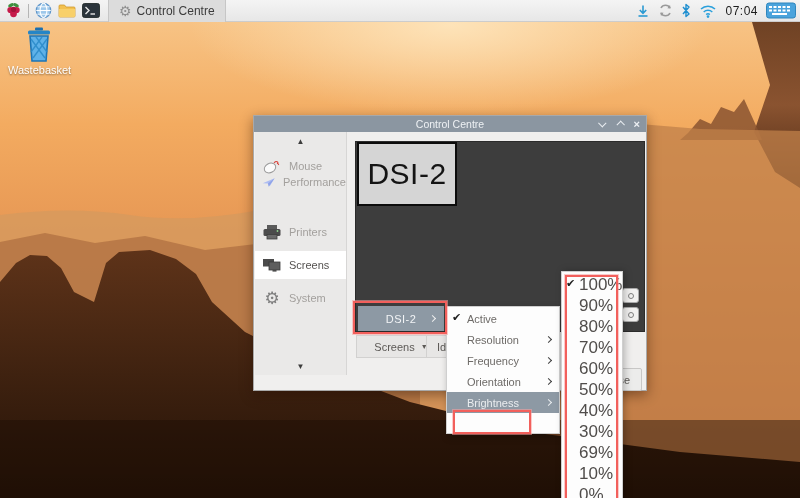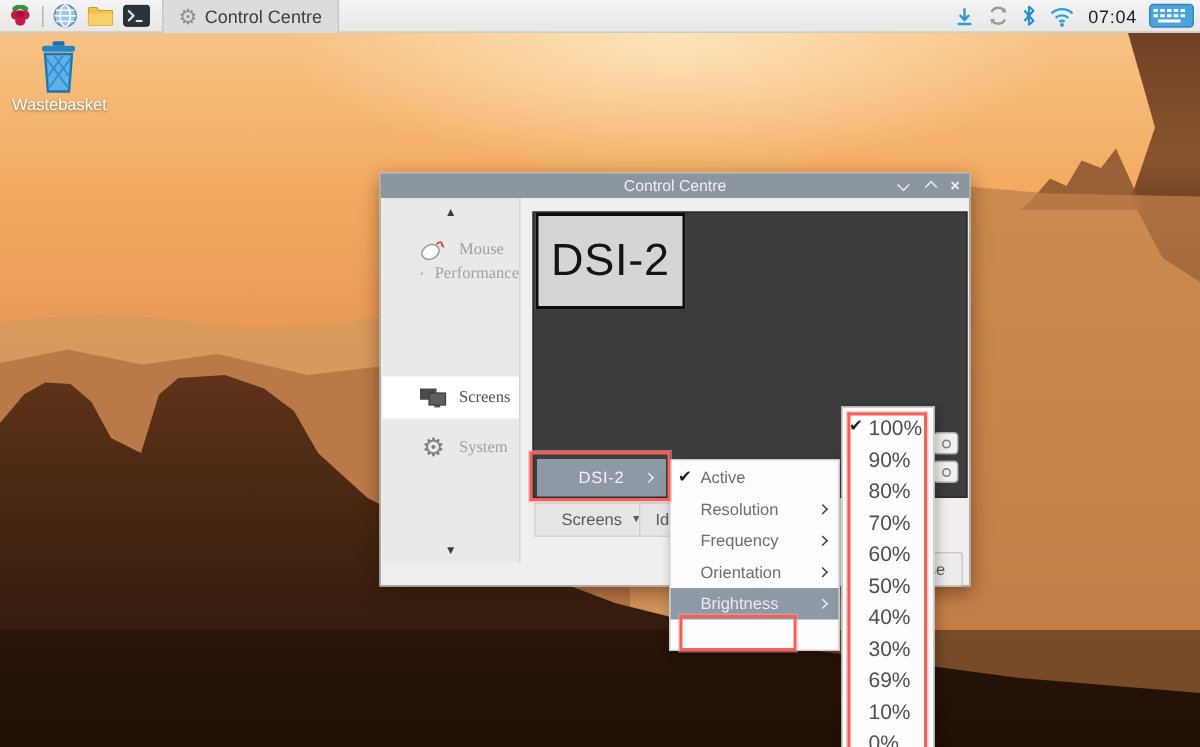--- a/index.html
+++ b/index.html
@@ -34,21 +34,21 @@
   #titlebar .t { font-size:10.5px; color:#eef1f4; }
   .win-ctrls { position:absolute; right:6px; top:0; height:16px; display:flex; align-items:center; gap:11px; }
   .wc-chev { width:6px; height:6px; border-left:1.5px solid #e9edf1; border-bottom:1.5px solid #e9edf1; }
   .wc-down { transform:rotate(-45deg) translateY(-1px); }
   .wc-up   { transform:rotate(135deg) translateY(-1px); }
   .wc-x { color:#eef1f4; font-size:11px; font-weight:bold; line-height:1; }
 
   #sidebar { position:absolute; left:1px; top:16px; width:92px; height:243px;
     background:#eae9e8; border-right:1px solid #d7d6d5; }
   .sb-arrow { position:absolute; left:0; width:91px; text-align:center; font-size:8px; color:#3c3c3c; }
-  .sb-item { position:absolute; left:0; width:91px; height:28px; display:flex; align-items:center; gap:7px; padding-left:24px;font-family:Liberation Serif, serif; }
+  .sb-item { position:absolute; left:0; width:91px; height:28px; display:flex; align-items:center; gap:7px; padding-left:7px; }
   .sb-item .lbl { font-size:11px; color:#a3a09d; }
   .sb-item.sel { background:#ffffff; }
   .sb-item.sel .lbl { color:#555250; }
 
   #preview { position:absolute; left:101px; top:25px; width:290px; height:191px;
     background:#3d3d3d; border:1px solid #2b2b2b; }
   #dsi-box { position:absolute; left:1px; top:0px; width:100px; height:64px;
     background:#d5d5d5; border:2px solid #0c0c0c; display:flex; align-items:center; justify-content:center; }
   #dsi-box .t { font-size:30px; color:#141414; letter-spacing:.5px; }
 
@@ -80,21 +80,21 @@
   .m-item .chk { position:absolute; left:5px; top:3px; font-size:11px; color:#1e1e1e; }
   .m-item .sub { position:absolute; right:8px; top:8px; }
   .m-item.hl { background:#8d99a4; }
   .m-item.hl .lbl { color:#e9ecef; }
   .m-item.hl .sub { border-color:#e9ecef; }
 
   
   #submenu { position:absolute; left:561px; top:271px; width:62px; height:240px; background:#fdfdfd;
     border:1px solid #cfcfcf; border-bottom:none; box-shadow:2px 0 7px rgba(0,0,0,.25); z-index:40; padding-top:2px; }
   .s-item { position:relative; height:21px; display:flex; align-items:center; padding-left:17px; }
-  .s-item .lbl { font-size:14px; color:#504d4b; }
+  .s-item .lbl { font-size:17px; color:#504d4b; }
   .s-item .chk { position:absolute; left:4px; top:3px; font-size:11px; color:#1e1e1e; }
 
   
   .annot { position:absolute; border:2px solid #f2605c; box-shadow:0 0 0 1px rgba(250,160,160,.55);
     pointer-events:none; z-index:50; }
   #an-dsi { left:353px; top:301px; width:94px; height:33px; }
   #an-bright { left:453px; top:410px; width:78px; height:24px; }
   #an-sub { left:565px; top:275px; width:53px; height:240px; border-bottom:none; z-index:45; }
 
   svg { display:block; }
@@ -263,20 +263,29 @@
       </svg>
       <span class="lbl">Mouse</span>
     </div>
     <div class="sb-item" style="top:36px;">
       <svg width="20" height="15" viewBox="0 0 20 15">
         <path d="M1,8.5 L18,1.5 L11,13 L8.5,8.8 Z" fill="#aebdf2"></path>
         <path d="M8.5,8.8 L18,1.5 L9.5,13.5 Z" fill="#8fa3e8"></path>
       </svg>
       <span class="lbl">Performance</span>
     </div>
+    <div class="sb-item" style="top:86px;">
+      <svg width="20" height="16" viewBox="0 0 20 16">
+        <rect x="5" y="1" width="10" height="4" fill="#5a5a5a"></rect>
+        <rect x="1.5" y="5" width="17" height="7" rx="1.5" fill="#4b4b4b"></rect>
+        <rect x="5" y="10.5" width="10" height="4.5" fill="#6a6a6a" stroke="#3d3d3d" stroke-width="0.8"></rect>
+        <circle cx="15.5" cy="7" r="0.9" fill="#8fd18f"></circle>
+      </svg>
+      <span class="lbl">Printers</span>
+    </div>
     <div class="sb-item sel" style="top:119px;">
       <svg width="20" height="16" viewBox="0 0 20 16">
         <rect x="1" y="2" width="11" height="7.5" fill="#4b4b4b"></rect>
         <rect x="7" y="5" width="11" height="8" fill="#5e5e5e" stroke="#3a3a3a" stroke-width="0.8"></rect>
         <rect x="10.5" y="13" width="4" height="1.6" fill="#4b4b4b"></rect>
       </svg>
       <span class="lbl">Screens</span>
     </div>
     <div class="sb-item" style="top:152px;">
       <span class="gear-glyph" style="font-size:17px;color:#7e7e7e;width:20px;text-align:center;">⚙</span>

